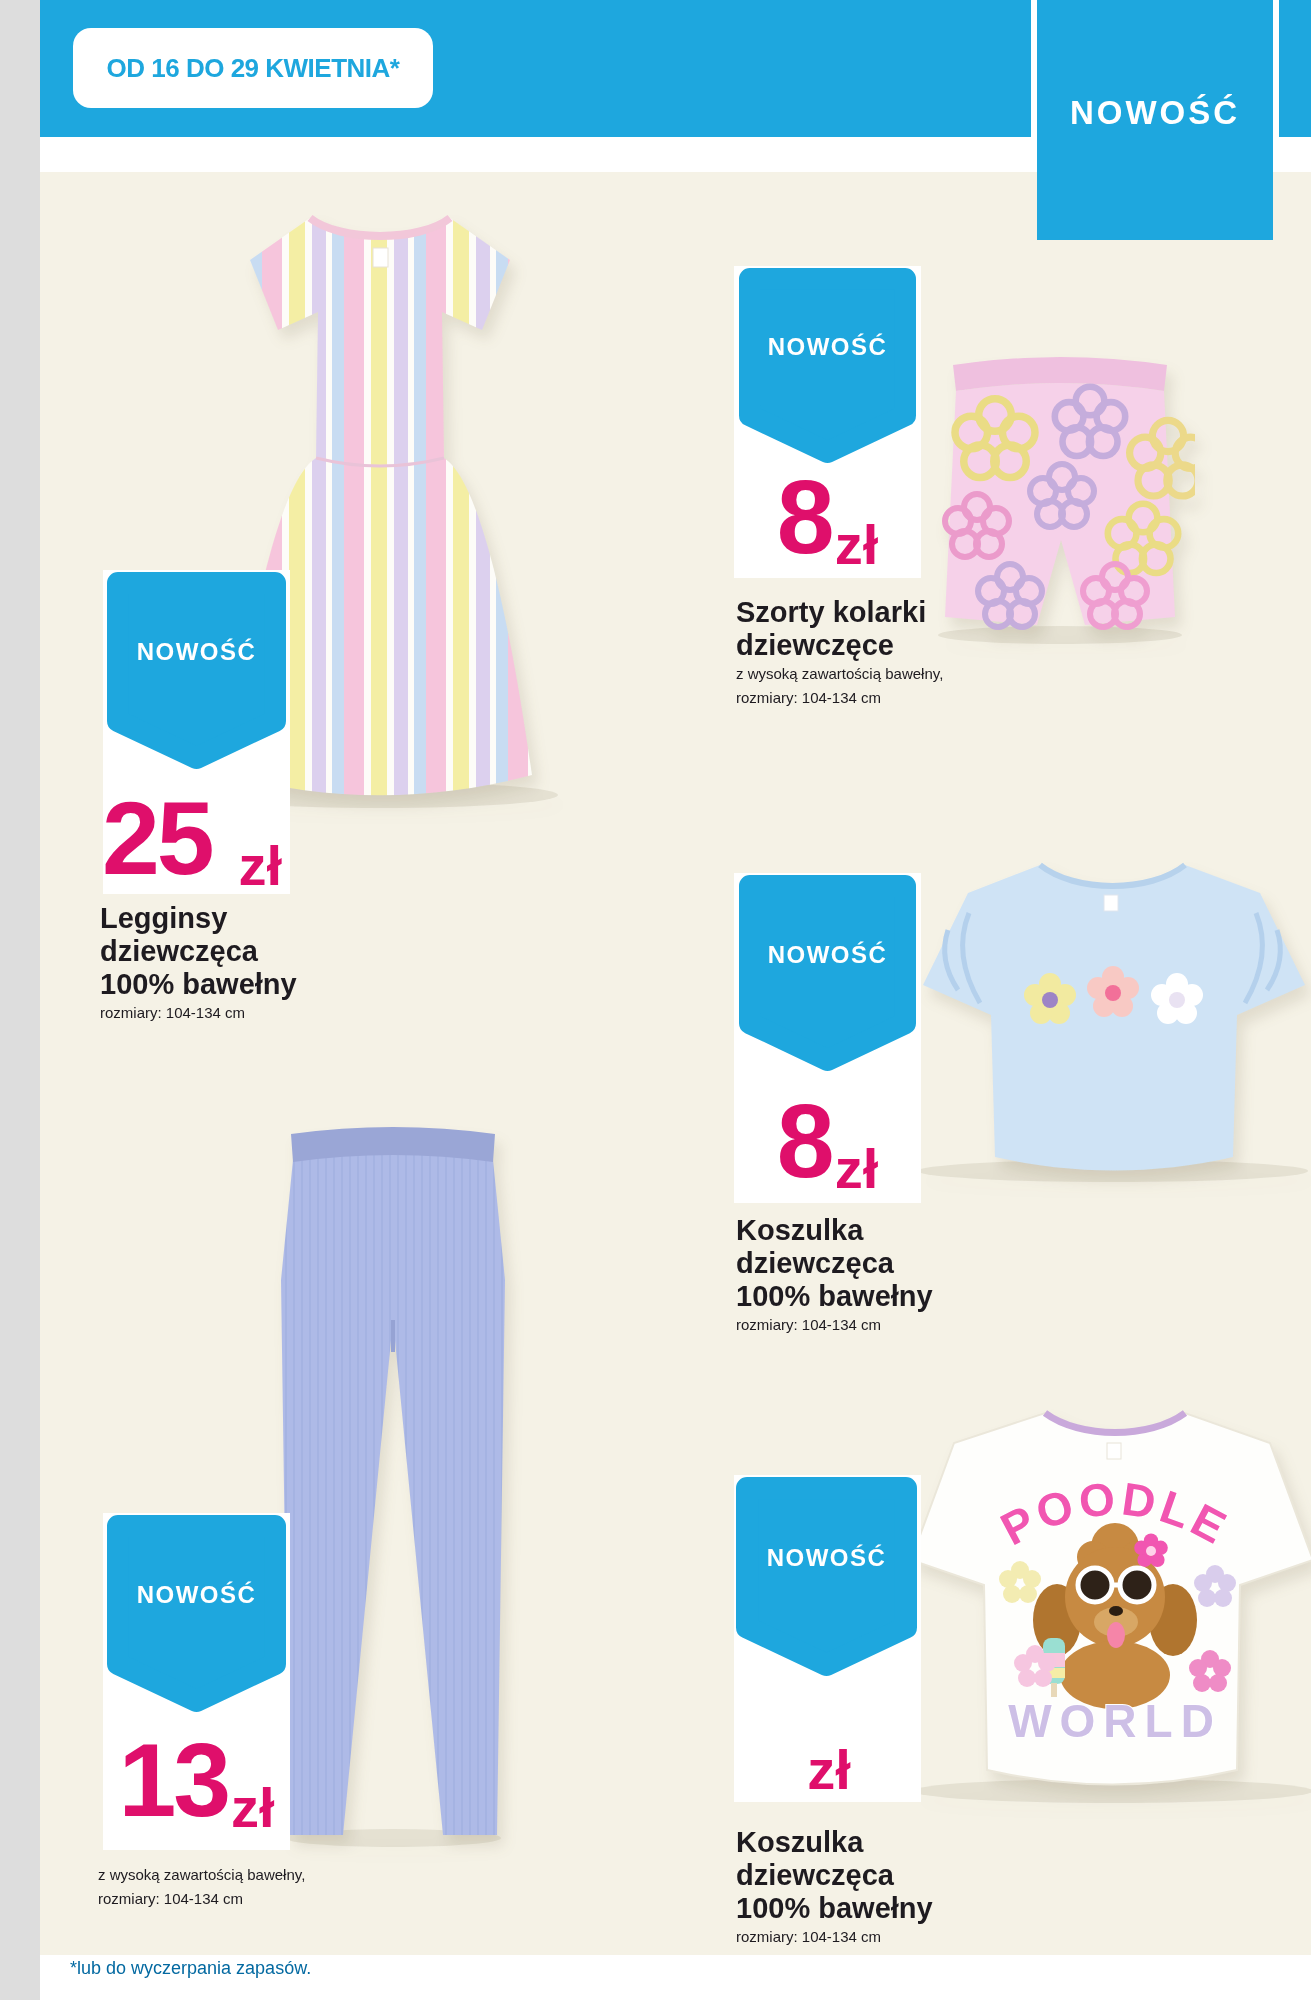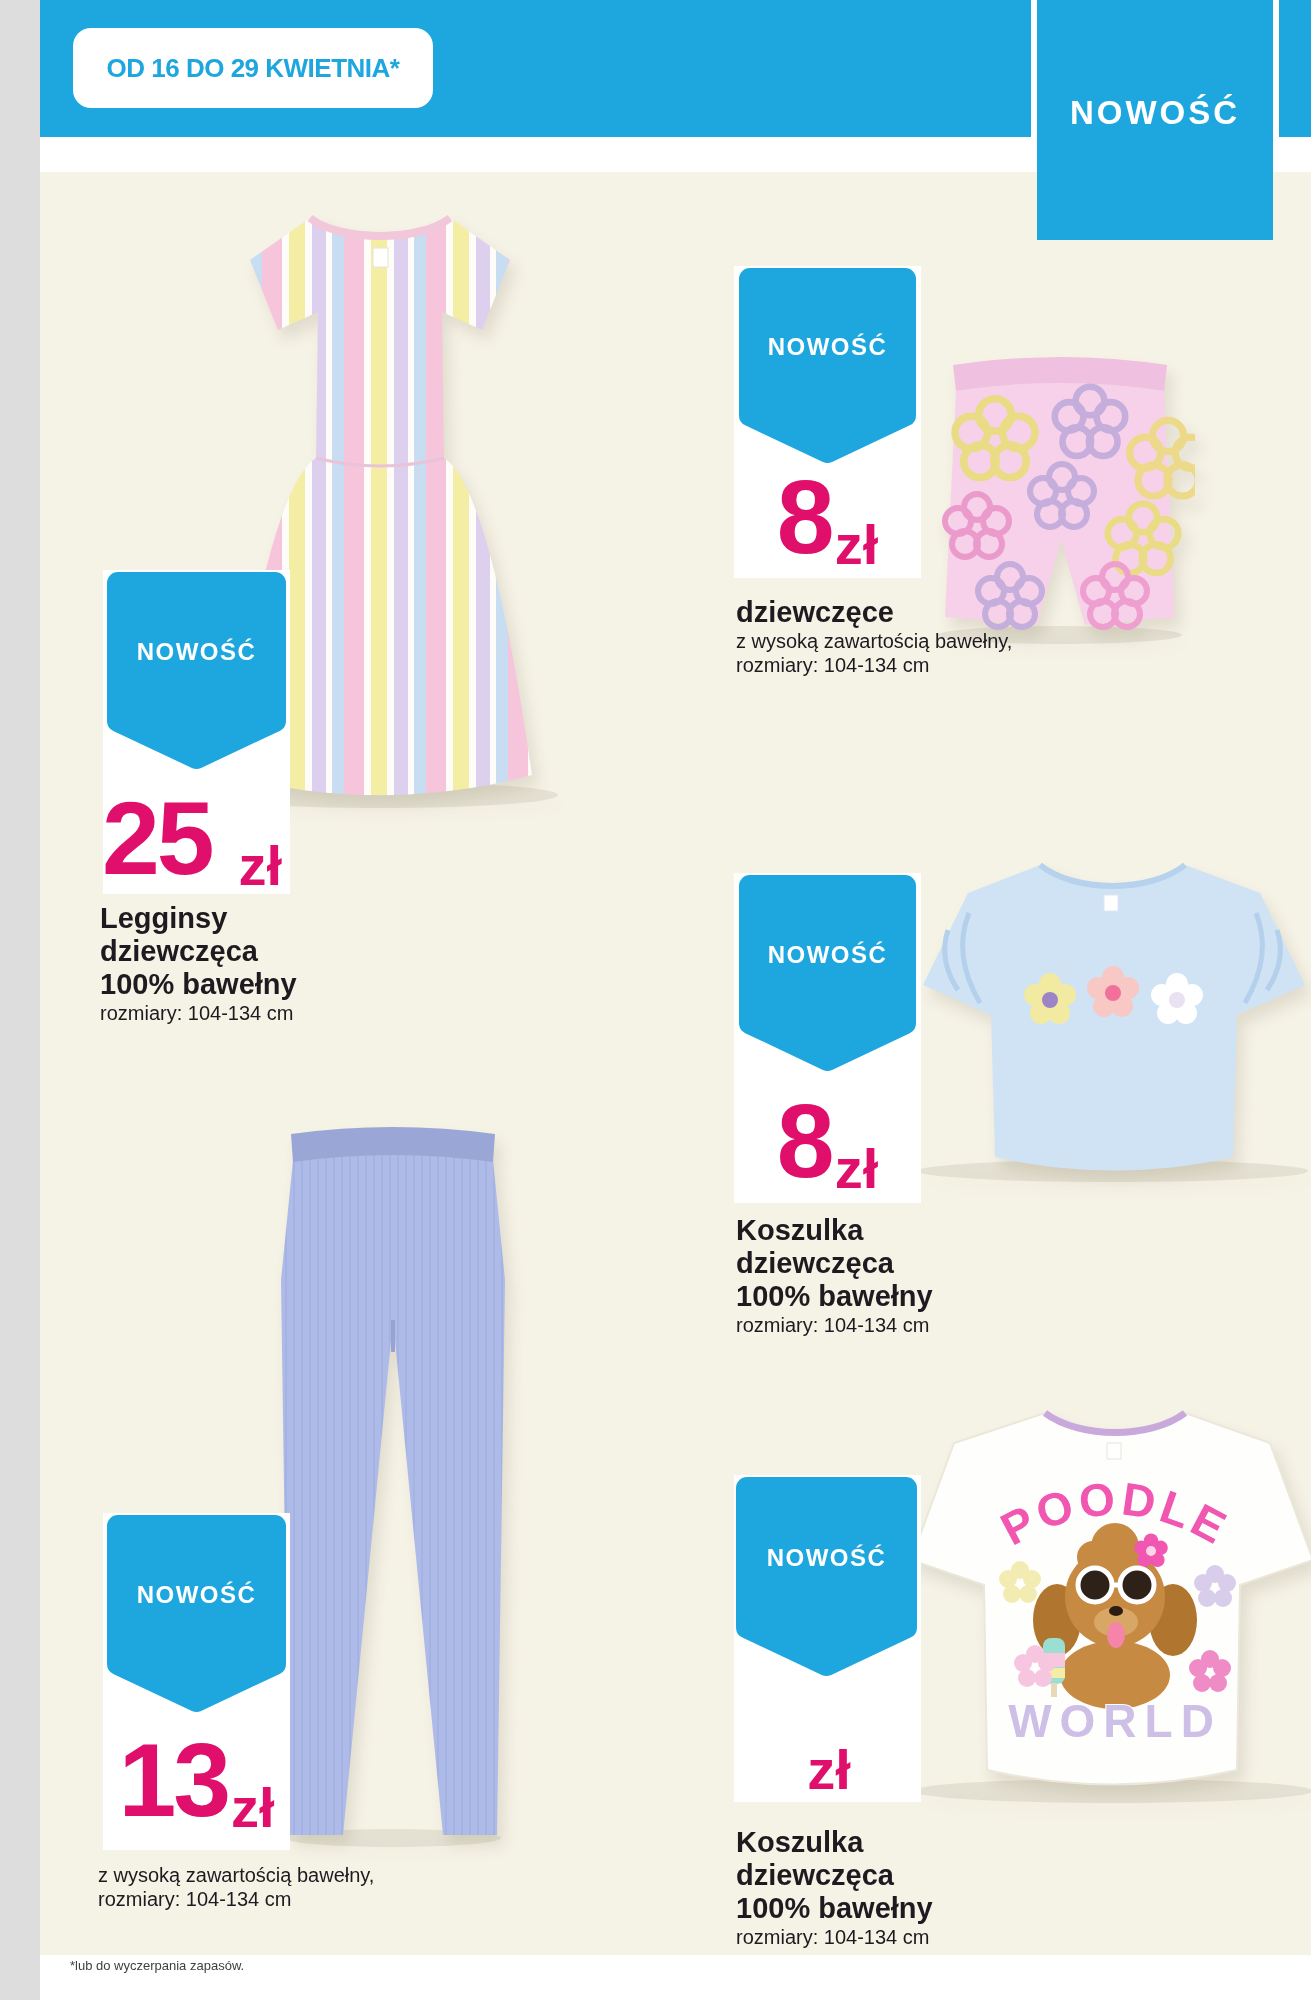--- a/index.html
+++ b/index.html
@@ -39,24 +39,24 @@
   .badge svg path{fill:#1ea7de;stroke:#1ea7de;stroke-width:22;stroke-linejoin:round;}
   .badge-label{position:relative;transform:translateY(-19px);color:#fff;font-weight:700;font-size:24px;letter-spacing:1.5px;}
   .price{
     position:absolute;height:112px;display:flex;align-items:flex-end;justify-content:center;
     color:#df0f6b;font-weight:700;
   }
   .price-num{font-size:104px;line-height:0.74;letter-spacing:-3px;}
   .price-cur{font-size:56px;line-height:0.55;margin-left:3px;transform:translateY(5px);}
   .desc{position:absolute;}
   .desc .t{font-weight:700;font-size:29px;line-height:33px;white-space:nowrap;}
-  .desc .d{font-size:20px;line-height:24px;white-space:nowrap;}
+  .desc .d{font-size:15px;line-height:24px;white-space:nowrap;}
   .desc .d:first-of-type{margin-top:5px;}
   .art{position:absolute;filter:drop-shadow(6px 10px 7px rgba(80,65,35,0.12));}
-  .footnote{position:absolute;left:30px;top:1958px;font-size:13px;color:#404040;}
+  .footnote{position:absolute;left:30px;top:1958px;font-size:18px;color:#0369a1;}
 </style>
 </head>
 <body>
 
 <div class="page">
 
   <div class="header-band"></div>
   <div class="header-white-strip"></div>
   <div class="footer-white-strip"></div>
 
@@ -140,20 +140,21 @@
       <svg viewBox="0 0 180 198" preserveAspectRatio="none">
         <path d="M11,11 H169 V149 L90,186 L11,149 Z"></path>
       </svg>
       <span class="badge-label">NOWOŚĆ</span>
     </div>
     <div class="price" style="left:694px;top:444px;width:187px;">
       <span class="price-num">8</span>
       <span class="price-cur">zł</span>
     </div>
     <div class="desc" style="left:696px;top:596px;">
+      <div class="t">Szorty kolarki</div>
       <div class="t">dziewczęce</div>
       <div class="d">z wysoką zawartością bawełny,</div>
       <div class="d">rozmiary: 104-134 cm</div>
     </div>
   </section>
 
   <section class="card">
     <svg class="art" style="left:845px;top:835px;" width="455" height="350" viewBox="0 0 455 350">
       <defs>
         <g id="pet5">

